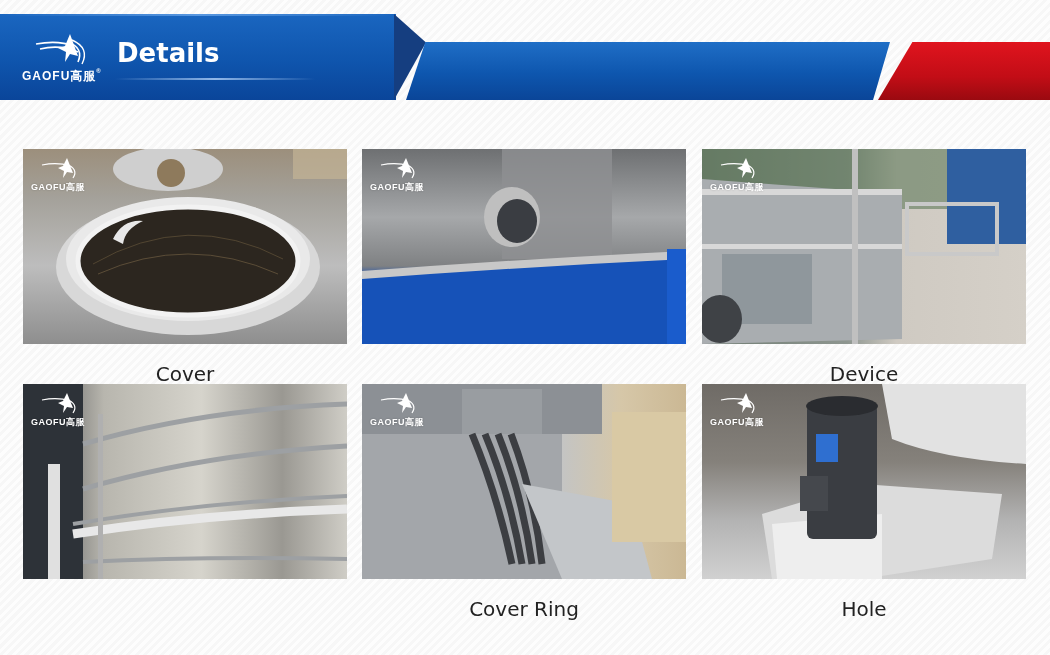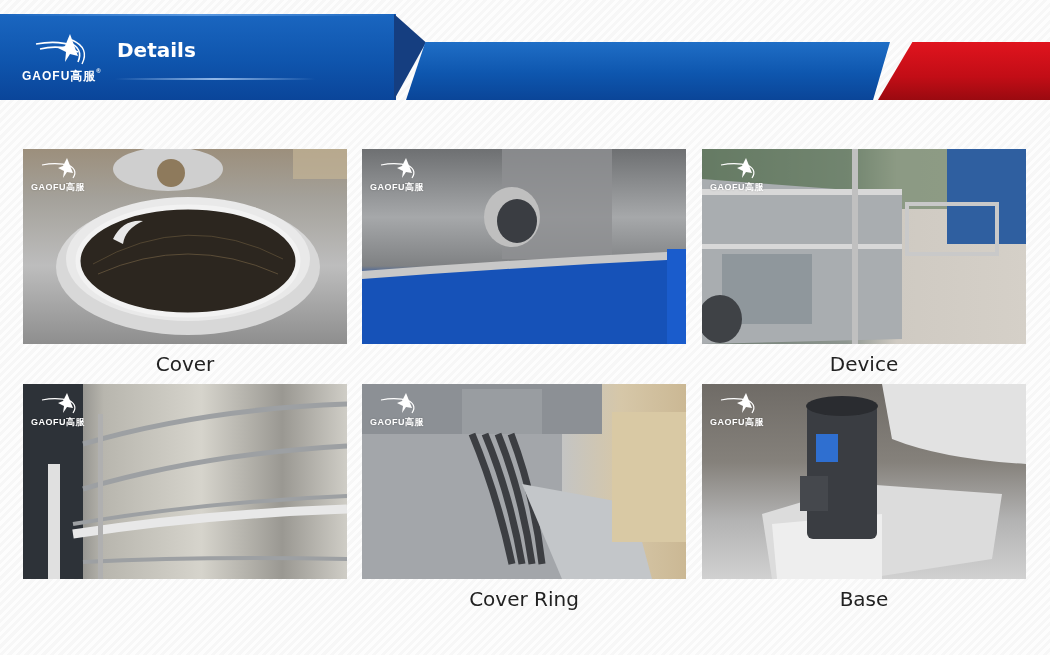--- a/index.html
+++ b/index.html
@@ -35,33 +35,33 @@
   .logo { position:absolute; left:20px; top:32px; width:90px; height:54px; }
   .logo svg { position:absolute; left:14px; top:0; }
   .logo-text {
     position:absolute; left:2px; top:36px;
     color:#ffffff; font-family:"Liberation Sans", sans-serif; font-weight:bold;
     font-size:12px; letter-spacing:1px; white-space:nowrap;
   }
   .logo-text .reg { font-size:6px; vertical-align:top; }
   .title {
     position:absolute; left:117px; top:38px;
-    color:#ffffff; font-family:"DejaVu Sans", sans-serif; font-weight:bold; font-size:20px;
+    color:#ffffff; font-family:"DejaVu Sans", sans-serif; font-weight:bold; font-size:26px;
   }
   .title-underline {
     position:absolute; left:115px; top:78px; width:200px; height:2px;
     background: linear-gradient(90deg, rgba(255,255,255,0), rgba(190,220,255,0.75), rgba(255,255,255,0));
   }
   .grid { position:absolute; left:0; top:0; }
   .card { position:absolute; width:324px; }
   .photo {
     position:relative; width:324px; height:195px; overflow:hidden;
   }
   .caption {
-    position:absolute; width:324px; text-align:center; top:203px;
+    position:absolute; width:324px; text-align:center; top:213px;
     font-family:"DejaVu Sans", sans-serif; font-size:20px; color:#222222;
   }
   .wm { position:absolute; left:8px; top:8px; width:80px; height:40px; }
   .wm-text {
     position:absolute; left:0; top:24px; color:#ffffff; font-family:"Liberation Sans", sans-serif;
     font-weight:bold; font-size:9px; letter-spacing:0.5px; white-space:nowrap;
     text-shadow:0 0 2px rgba(0,0,0,0.25);
   }
   .wm svg { position:absolute; left:10px; top:0; }
 
@@ -235,16 +235,16 @@
       </svg>
       <div class="wm">
         <svg width="40" height="24" viewBox="0 0 40 24">
           <path d="M26 1 L22 9 L17 11 L23 14 L22 21 L26 15 L32 16 Z" fill="#ffffff"></path>
           <path d="M1 8 Q17 5 29 9" stroke="#ffffff" stroke-width="1.2" fill="none"></path>
           <path d="M25 7 Q38 12 32 21" stroke="#ffffff" stroke-width="1.2" fill="none"></path>
         </svg>
         <div class="wm-text"><span>GAOFU</span><span>高服</span></div>
       </div>
     </div>
-    <div class="caption">Base</div>
+    <div class="caption">Hole</div>
   </div>
 
 </div>
 
 </body></html>

